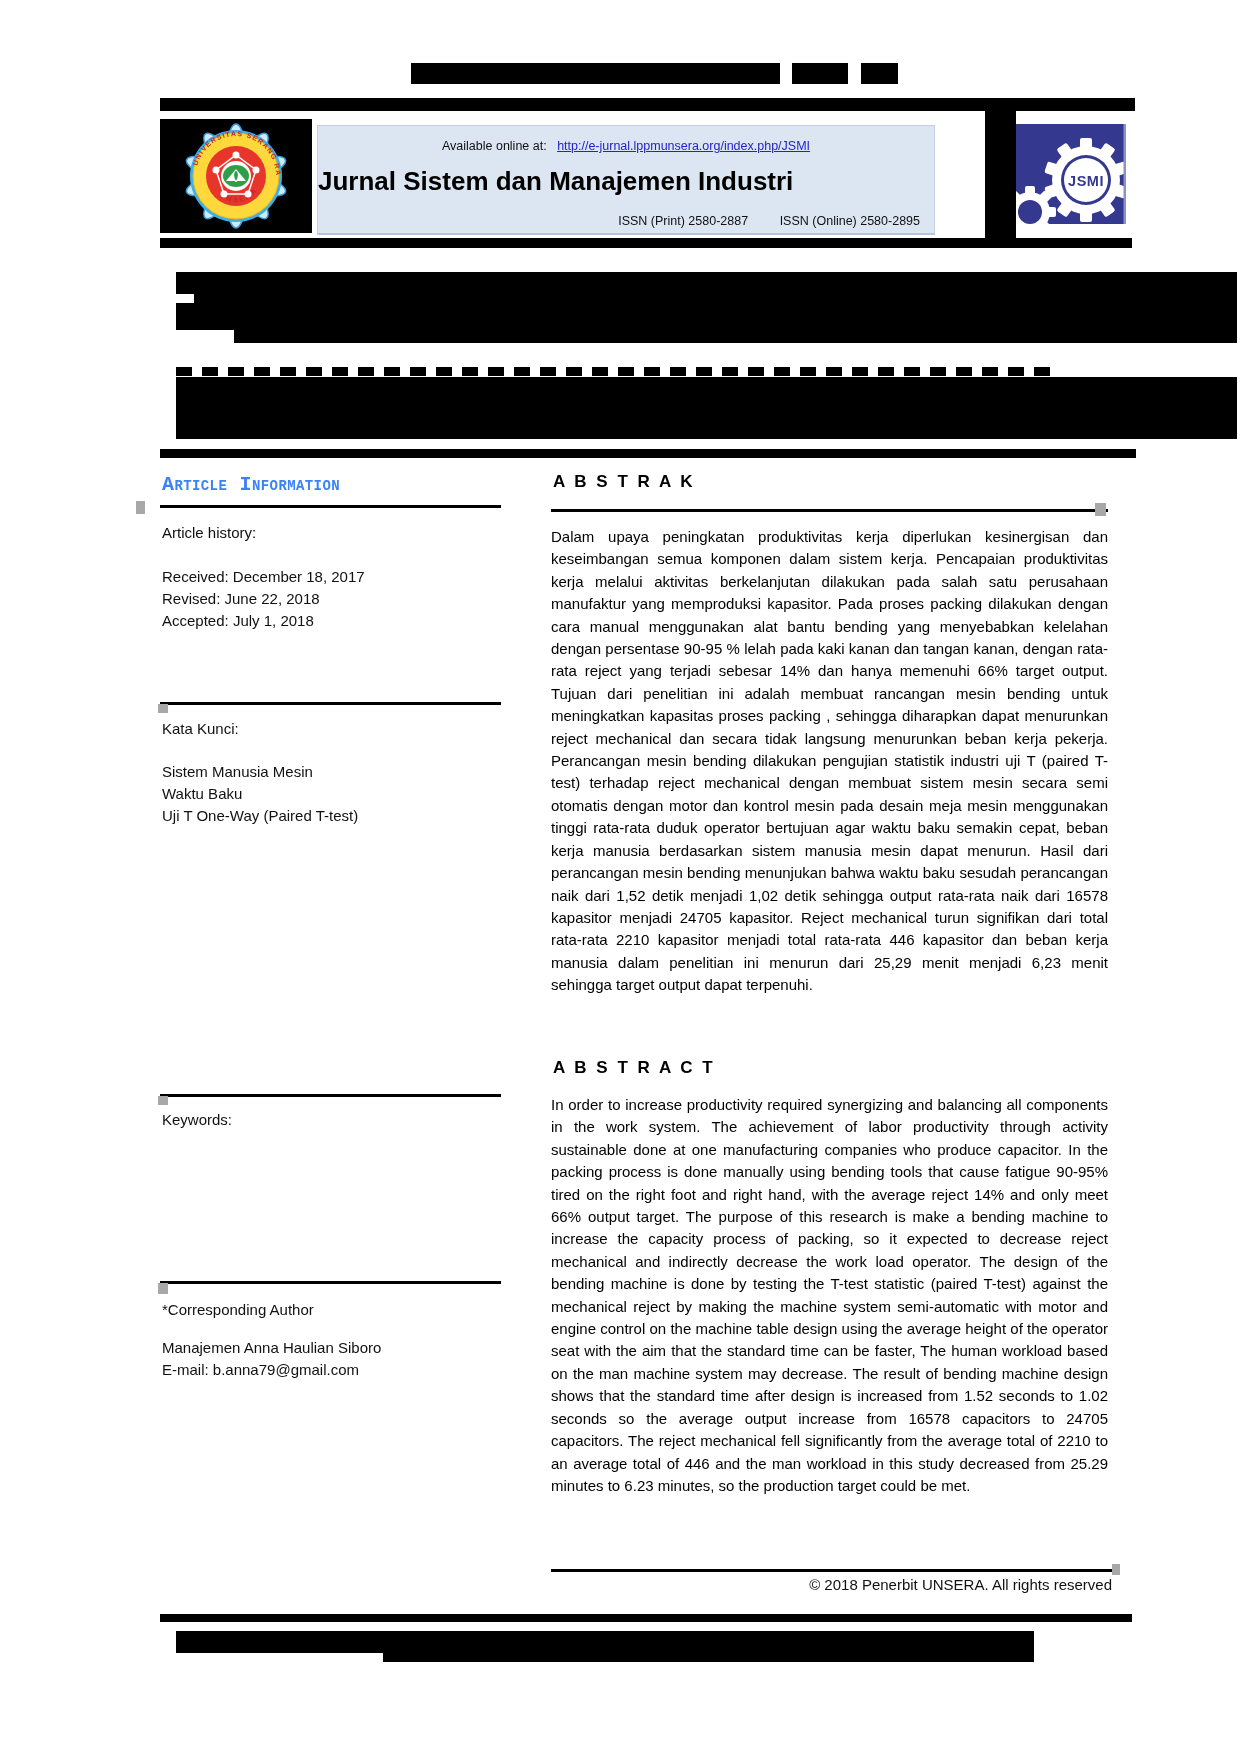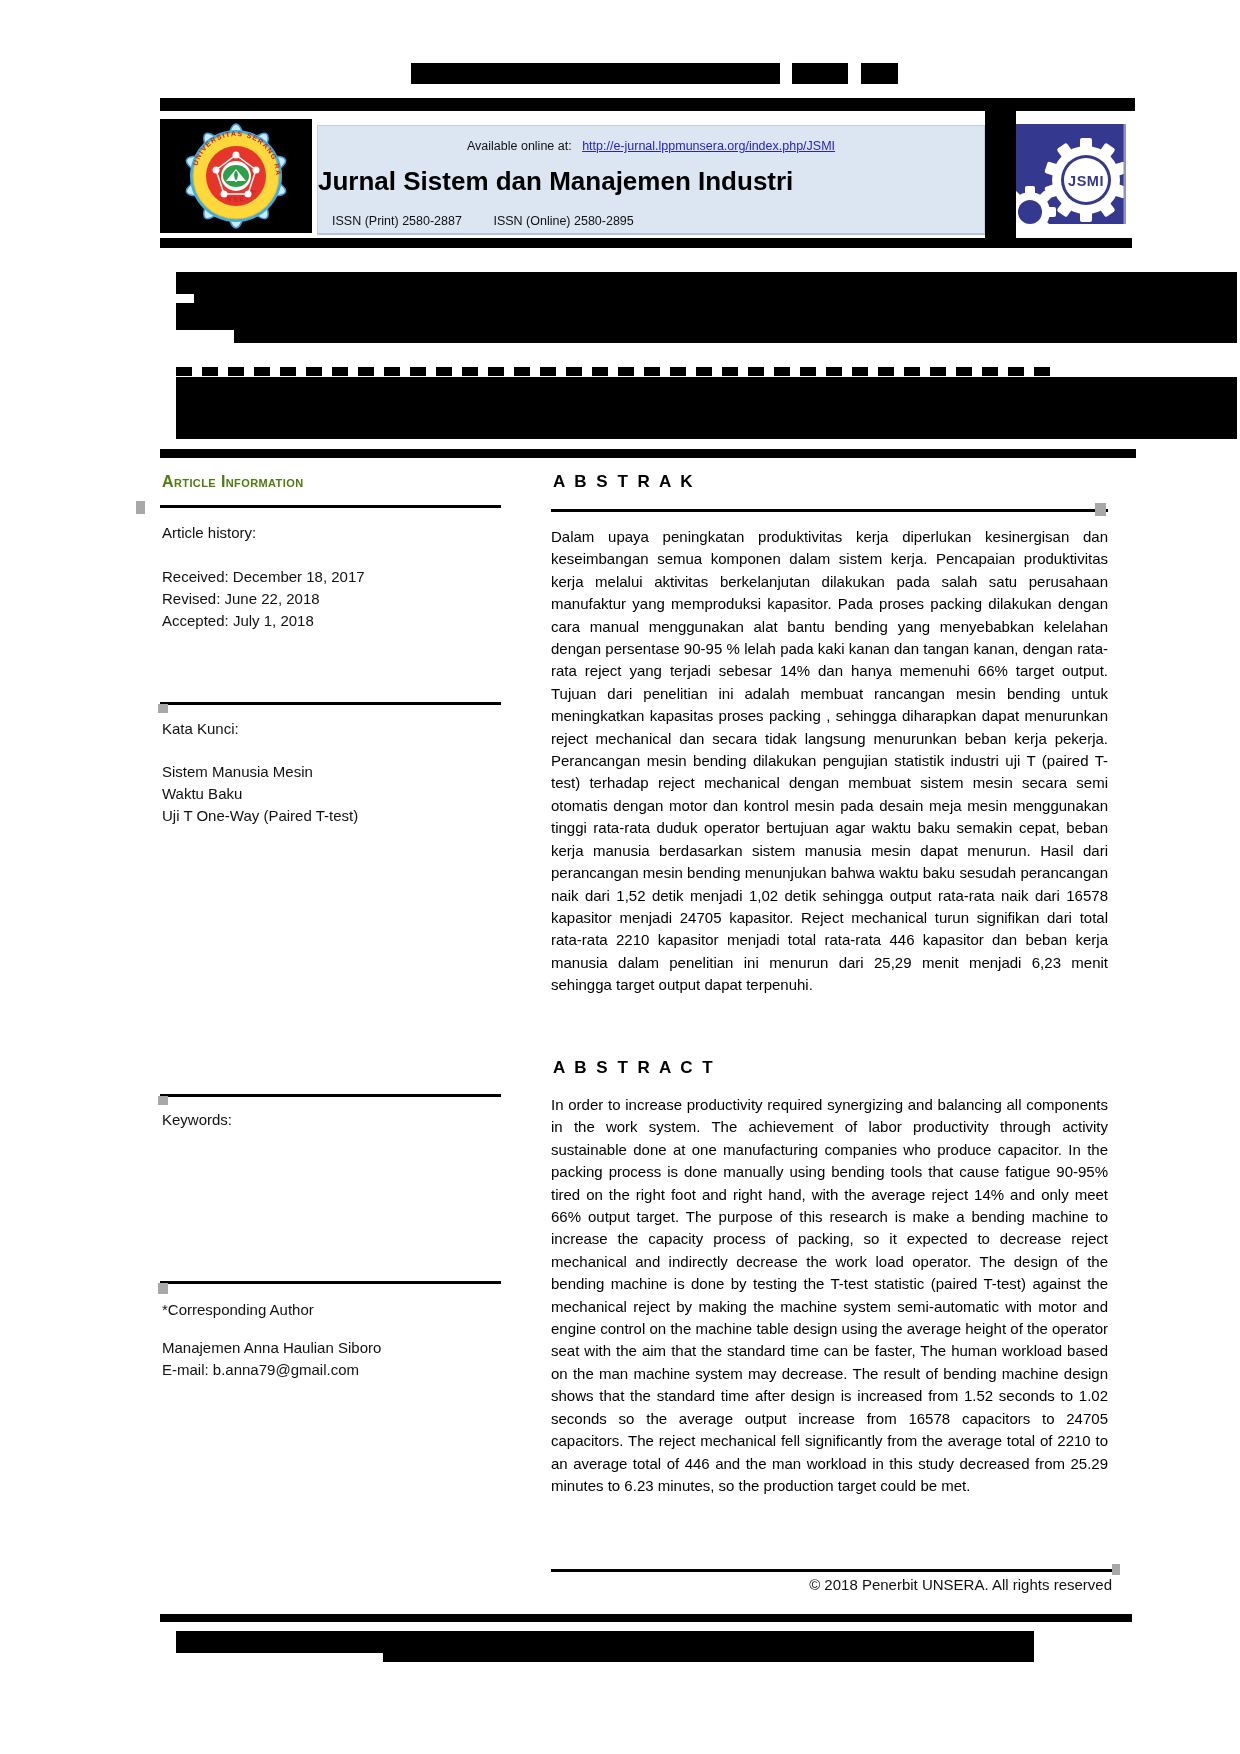--- a/index.html
+++ b/index.html
@@ -12,35 +12,35 @@
   .whitepatch{position:absolute;background:#fff;}
   .rule{position:absolute;background:#000;height:3px;}
   .artifact{position:absolute;background:#a8a8a8;}
   .dashrow{
     position:absolute;height:9px;
     background:repeating-linear-gradient(90deg,#000 0 16px,transparent 16px 26px);
   }
   
   .logo-box{position:absolute;left:160px;top:119px;width:152px;height:114px;background:#000;}
   .hdr-panel{
-    position:absolute;left:317px;top:125px;width:668px;height:110px;
+    position:absolute;left:317px;top:125px;width:618px;height:110px;
     background:#dce6f2;border:1px solid #c4cfe2;box-sizing:border-box;
     border-bottom:2px solid #b7c3d9;
   }
   .hdr-line1{position:absolute;left:0;top:13px;width:100%;text-align:center;font-size:12.5px;color:#111;}
   .hdr-link{color:#2323cc;text-decoration:underline;}
   .hdr-title{position:absolute;left:0;top:40px;width:100%;text-align:left;font-size:26px;font-weight:bold;color:#000;}
-  .hdr-issn{position:absolute;left:0;top:88px;width:100%;text-align:left;font-size:12.5px;color:#111;}
+  .hdr-issn{position:absolute;left:0;top:88px;width:100%;text-align:right;font-size:12.5px;color:#111;}
   .hdr-issn span{margin:0 14px;}
   .black-strip{position:absolute;left:985px;top:98px;width:31px;height:150px;background:#000;}
   .jsmi-box{position:absolute;left:1016px;top:124px;width:110px;height:100px;}
   
   .h-smallcaps{
-    position:absolute;font-weight:bold;font-size:16px;letter-spacing:0.4px;
-    font-variant:small-caps;color:#4d7c0f;
+    position:absolute;font-weight:bold;font-size:20px;letter-spacing:0.4px;
+    font-variant:small-caps;color:#3b82f6;font-family:Liberation Mono, monospace;
   }
   .h-abstract{position:absolute;font-weight:bold;font-size:17px;letter-spacing:2.5px;color:#000;}
   .lbl{position:absolute;font-size:15px;color:#111;}
   .list{position:absolute;font-size:15px;line-height:22px;color:#111;}
   .para{
     position:absolute;width:557px;font-size:15px;line-height:22.4px;
     text-align:justify;color:#000000;
   }
   .copyright{position:absolute;left:551px;top:1576px;width:561px;text-align:right;font-size:15px;color:#111;}
 </style>

